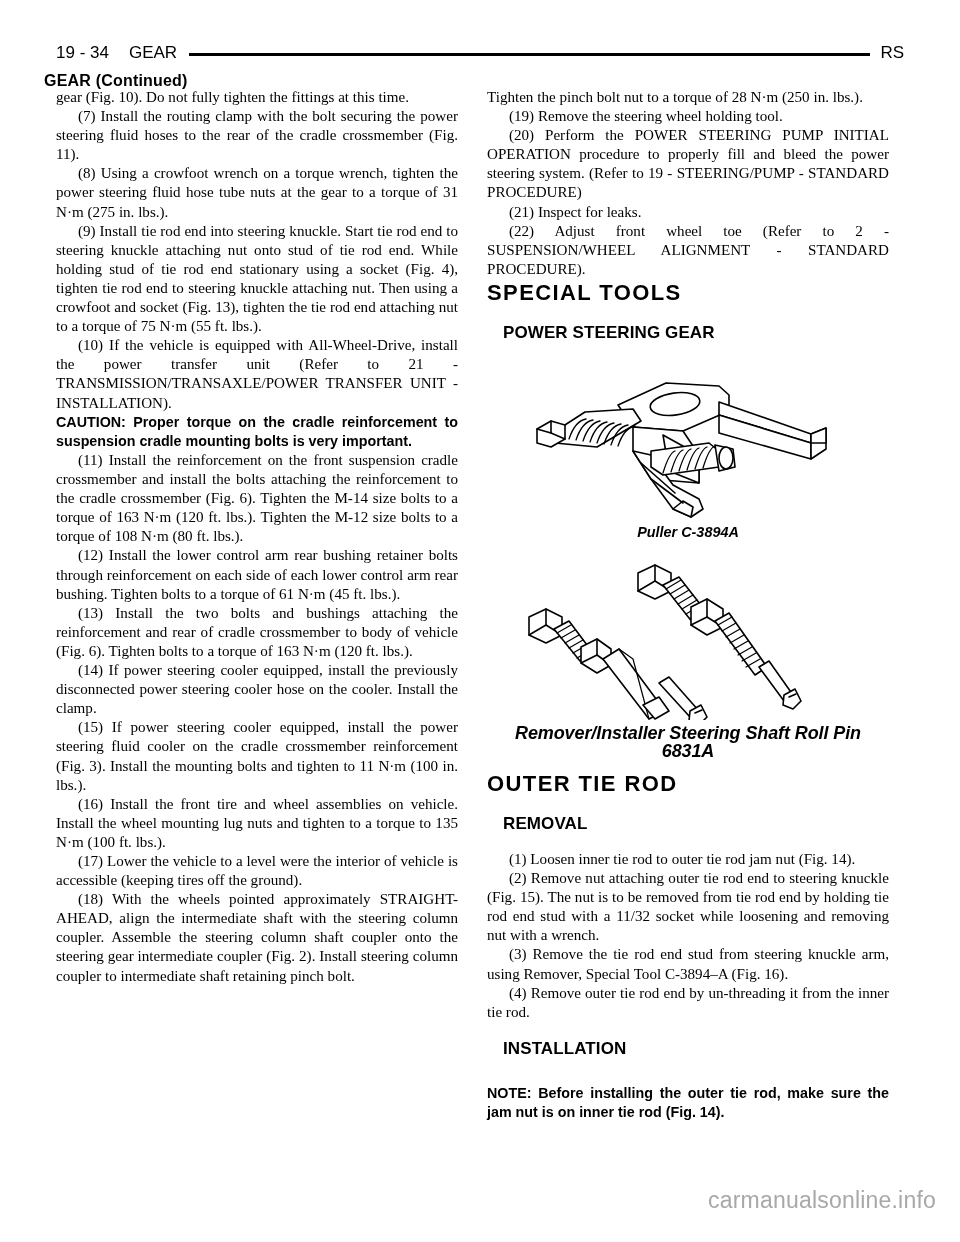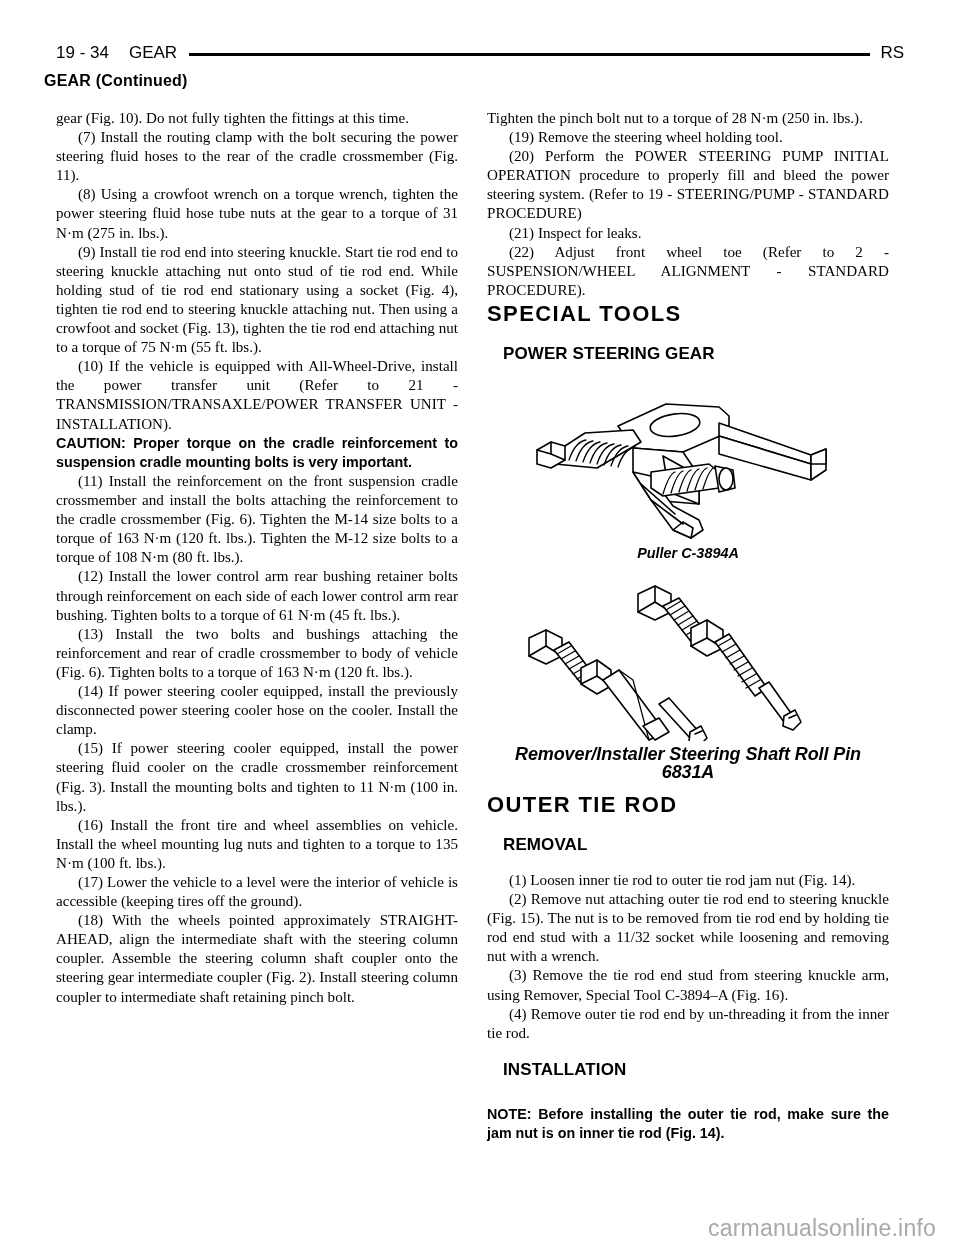--- a/index.html
+++ b/index.html
@@ -47,21 +47,21 @@
     top: 72px;
     font-family: Liberation Sans, sans-serif;
     font-weight: bold;
     font-size: 16px;
     letter-spacing: 0.2px;
   }
 
   
   .col {
     position: absolute;
-    top: 109px;
+    top: 88px;
     width: 402px;
     font-size: 15.1px;
     line-height: 19.1px;
     text-align: justify;
     text-justify: inter-word;
     hyphens: none;
   }
   .col-left  { left: 56px; }
   .col-right { left: 487px; }
 
@@ -116,21 +116,21 @@
     text-align: center;
     line-height: 18px;
     margin-top: 4px;
   }
   .fig-caption.wide { font-size: 18px; letter-spacing: -0.1px; }
 
   
   .watermark {
     position: absolute;
     right: 24px;
-    bottom: 0;
+    bottom: 28px;
     font-family: "Liberation Sans", sans-serif;
     font-size: 23px;
     color: #a8a8a8;
     letter-spacing: 0.2px;
     white-space: nowrap;
   }
 </style>
 </head>
 <body>
 

